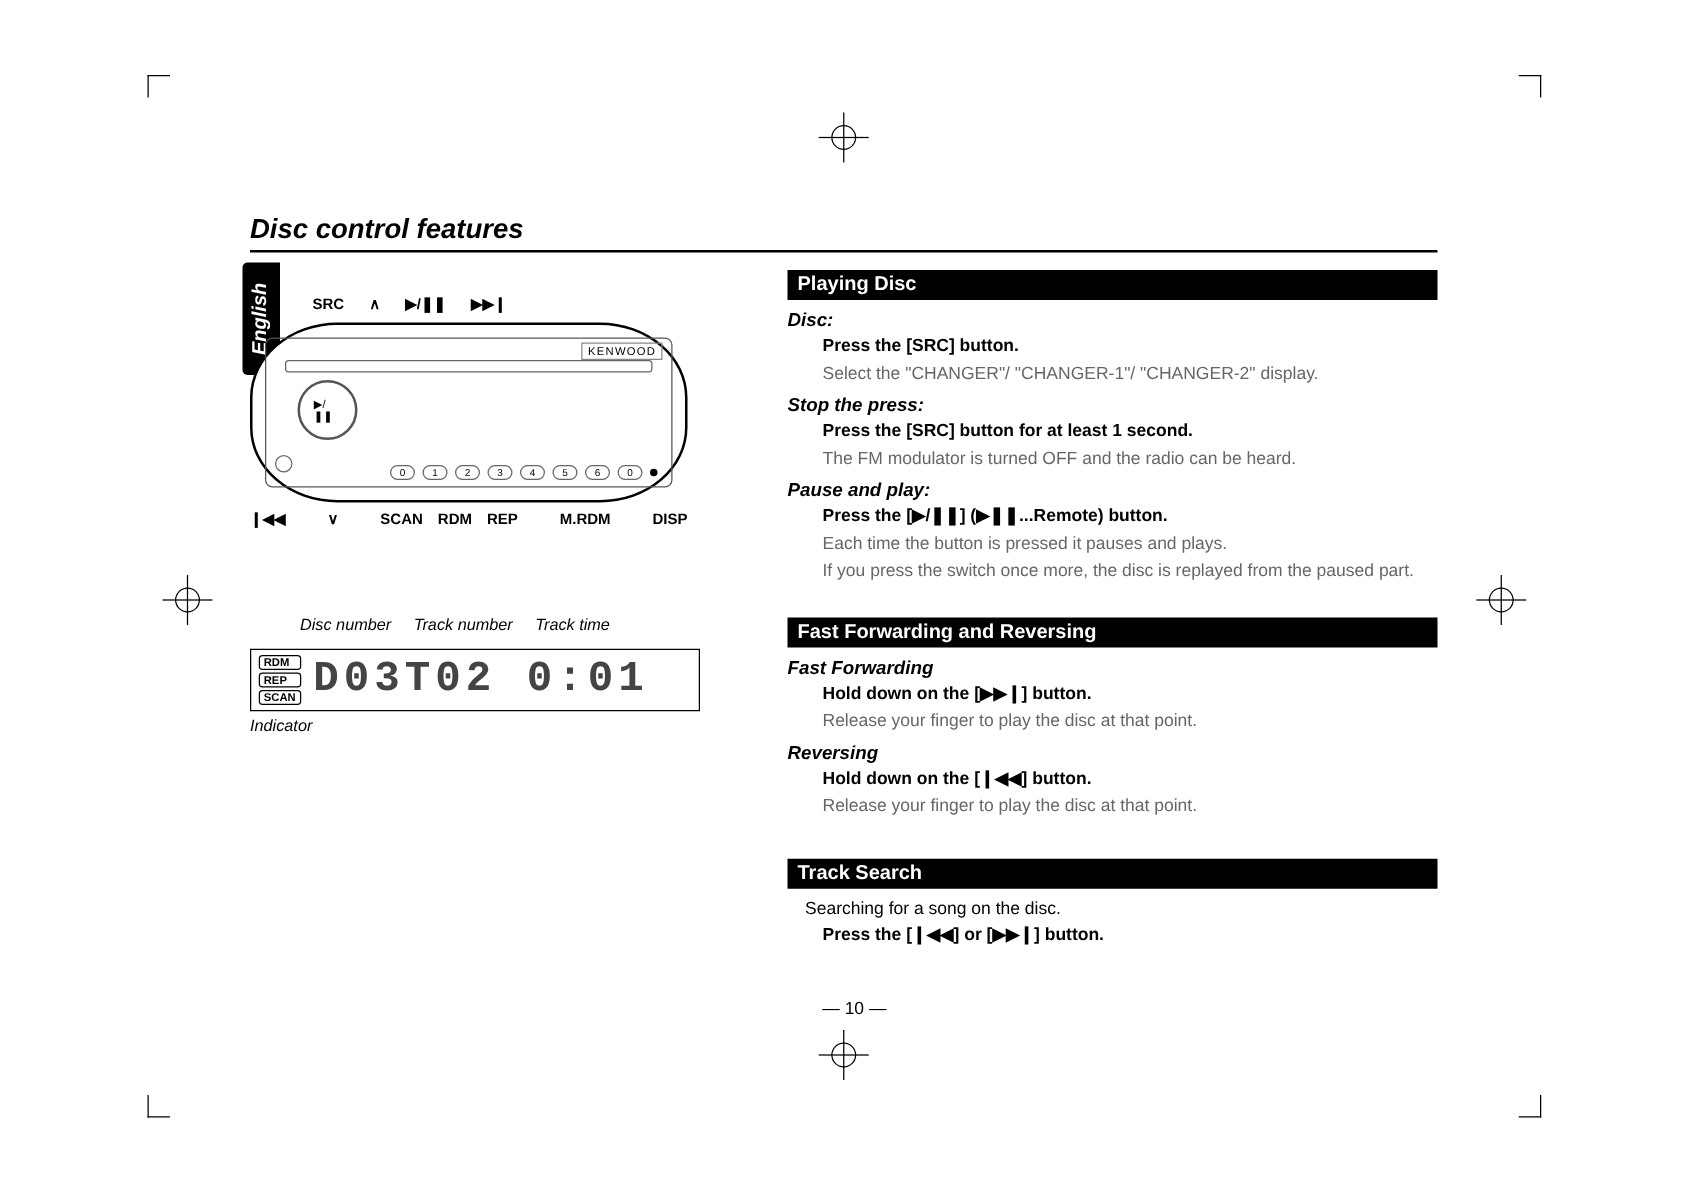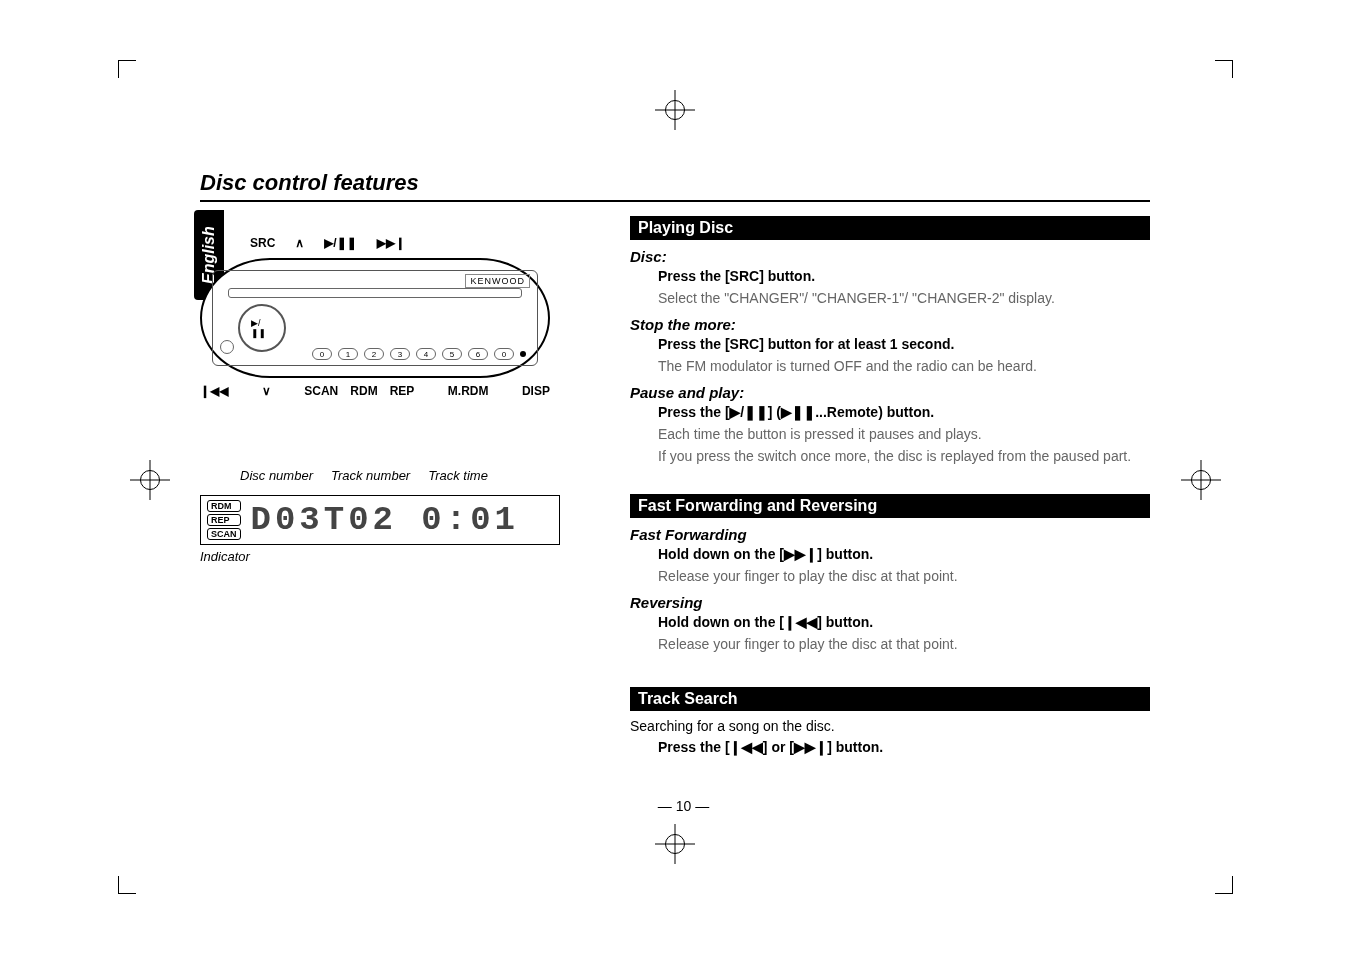--- a/index.html
+++ b/index.html
@@ -106,21 +106,21 @@
     display:flex;
     gap: 20px;
     font-size: 12px;
     font-weight: bold;
     margin: 20px 0 4px 0;
   }
   .dev-labels-top span:first-child { margin-left: 50px; }
 
   .device {
     width: 350px;
-    height: 120px;
+    height: 144px;
     border: 2px solid #000;
     border-radius: 70px/60px;
     position: relative;
     background: #fff;
     margin: 8px 0 6px 0;
   }
   .device .inner {
     position:absolute; inset:10px 10px;
     border:1px solid #555;
     border-radius: 6px;
@@ -330,21 +330,21 @@
         </div>
       </div>
 
       <div class="right-col">
         <div class="sect-head">Playing Disc</div>
 
         <div class="sub-head">Disc:</div>
         <div class="body-text strong">Press the [SRC] button.</div>
         <div class="body-text faint">Select the "CHANGER"/ "CHANGER-1"/ "CHANGER-2" display.</div>
 
-        <div class="sub-head">Stop the more:</div>
+        <div class="sub-head">Stop the press:</div>
         <div class="body-text strong">Press the [SRC] button for at least 1 second.</div>
         <div class="body-text faint">The FM modulator is turned OFF and the radio can be heard.</div>
 
         <div class="sub-head">Pause and play:</div>
         <div class="body-text strong">Press the [▶/❚❚] (▶❚❚...Remote) button.</div>
         <div class="body-text faint">Each time the button is pressed it pauses and plays.</div>
         <div class="body-text faint">If you press the switch once more, the disc is replayed from the paused part.</div>
 
         <div style="height:26px"></div>
 
@@ -354,20 +354,20 @@
         <div class="body-text strong">Hold down on the [▶▶❙] button.</div>
         <div class="body-text faint">Release your finger to play the disc at that point.</div>
 
         <div class="sub-head">Reversing</div>
         <div class="body-text strong">Hold down on the [❙◀◀] button.</div>
         <div class="body-text faint">Release your finger to play the disc at that point.</div>
 
         <div style="height:30px"></div>
 
         <div class="sect-head">Track Search</div>
-        <div class="body-text" style="margin-left:0">Searching for a song on the disc.</div>
+        <div class="body-text" style="margin-left:14px">Searching for a song on the disc.</div>
         <div class="body-text strong">Press the [❙◀◀] or [▶▶❙] button.</div>
       </div>
     </div>
   </div>
 
   <div class="footer-page">— 10 —</div>
 </div>
 
 </body></html>

